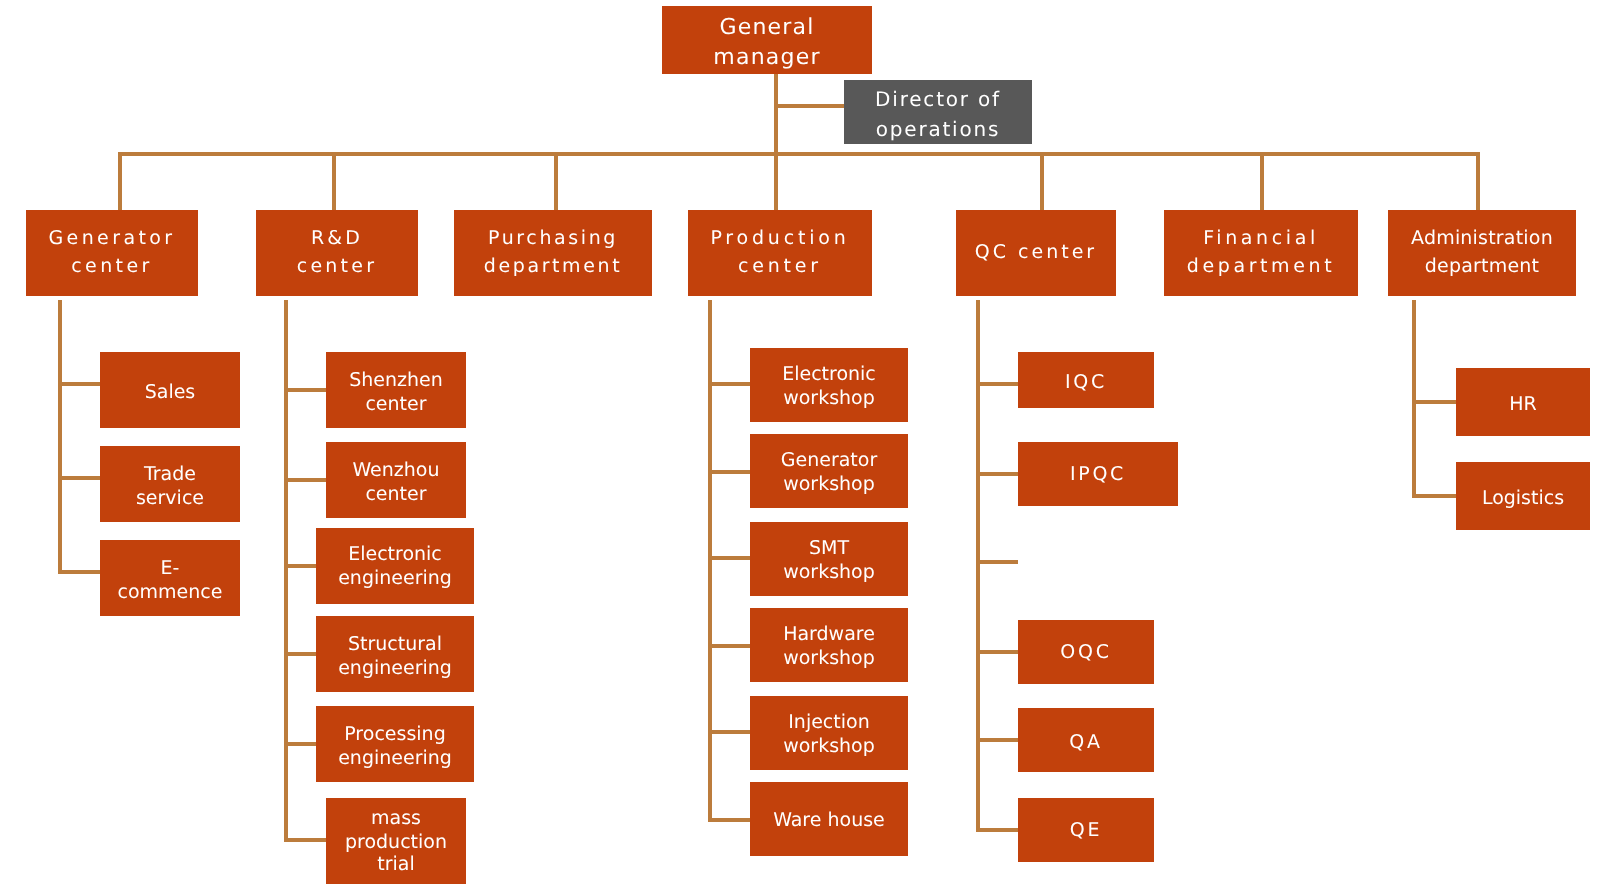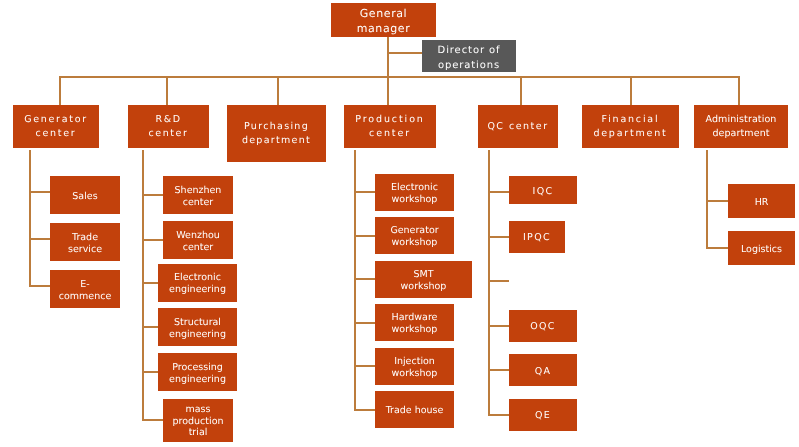--- a/index.html
+++ b/index.html
@@ -89,21 +89,21 @@
         <span class="tl">Generator</span>
         <span class="tl">center</span>
       </div>
     </div>
   <div class="node lvl1" style="left:128px;top:105px;width:81px;height:43px;letter-spacing:1.6px">
       <div class="tw">
         <span class="tl">R&amp;D</span>
         <span class="tl">center</span>
       </div>
     </div>
-  <div class="node lvl1" style="left:227px;top:105px;width:99px;height:57px;letter-spacing:1.3px">
+  <div class="node lvl1" style="left:227px;top:105px;width:99px;height:43px;letter-spacing:1.3px">
       <div class="tw">
         <span class="tl">Purchasing</span>
         <span class="tl">department</span>
       </div>
     </div>
   <div class="node lvl1" style="left:344px;top:105px;width:92px;height:43px;letter-spacing:1.9px">
       <div class="tw">
         <span class="tl">Production</span>
         <span class="tl">center</span>
       </div>
@@ -184,49 +184,49 @@
         <span class="tl">Electronic</span>
         <span class="tl">workshop</span>
       </div>
     </div>
   <div class="node lvl2" style="left:375px;top:217.0px;width:79px;height:37px;letter-spacing:0px">
       <div class="tw">
         <span class="tl">Generator</span>
         <span class="tl">workshop</span>
       </div>
     </div>
-  <div class="node lvl2" style="left:375px;top:260.5px;width:97px;height:37px;letter-spacing:0px">
+  <div class="node lvl2" style="left:375px;top:260.5px;width:79px;height:37px;letter-spacing:0px">
       <div class="tw">
         <span class="tl">SMT</span>
         <span class="tl">workshop</span>
       </div>
     </div>
   <div class="node lvl2" style="left:375px;top:304.0px;width:79px;height:37px;letter-spacing:0px">
       <div class="tw">
         <span class="tl">Hardware</span>
         <span class="tl">workshop</span>
       </div>
     </div>
   <div class="node lvl2" style="left:375px;top:347.5px;width:79px;height:37px;letter-spacing:0px">
       <div class="tw">
         <span class="tl">Injection</span>
         <span class="tl">workshop</span>
       </div>
     </div>
   <div class="node lvl2" style="left:375px;top:391.0px;width:79px;height:37px;letter-spacing:0px">
       <div class="tw">
-        <span class="tl">Trade house</span>
+        <span class="tl">Ware house</span>
       </div>
     </div>
   <div class="node lvl2" style="left:509px;top:176.0px;width:68px;height:28px;letter-spacing:1.35px">
       <div class="tw">
         <span class="tl">IQC</span>
       </div>
     </div>
-  <div class="node lvl2" style="left:509px;top:220.5px;width:56px;height:32px;letter-spacing:1.35px">
+  <div class="node lvl2" style="left:509px;top:220.5px;width:80px;height:32px;letter-spacing:1.35px">
       <div class="tw">
         <span class="tl">IPQC</span>
       </div>
     </div>
   <div class="node lvl2" style="left:509px;top:309.5px;width:68px;height:32px;letter-spacing:1.35px">
       <div class="tw">
         <span class="tl">OQC</span>
       </div>
     </div>
   <div class="node lvl2" style="left:509px;top:354.0px;width:68px;height:32px;letter-spacing:1.35px">

